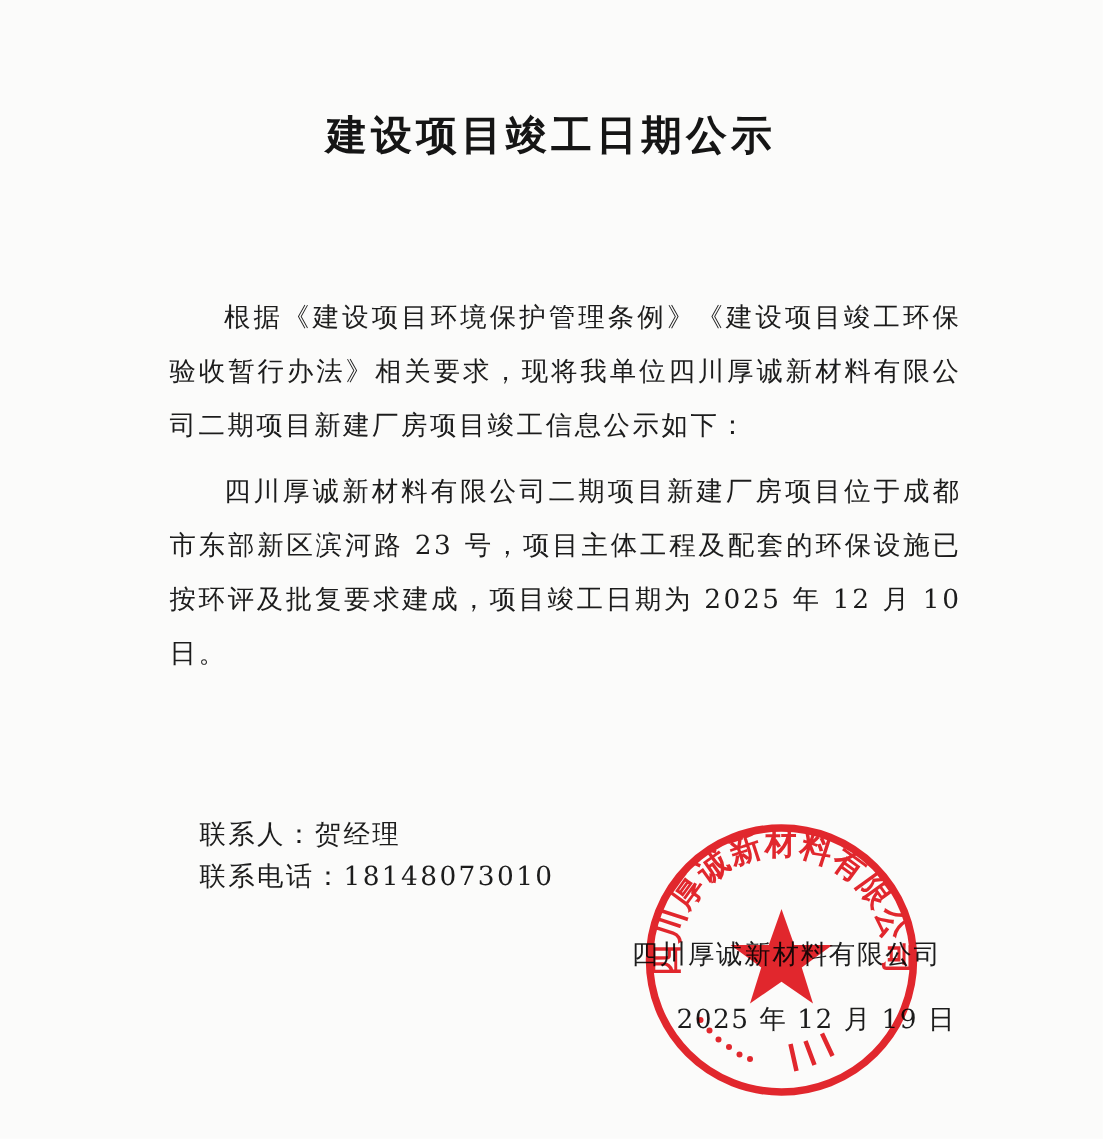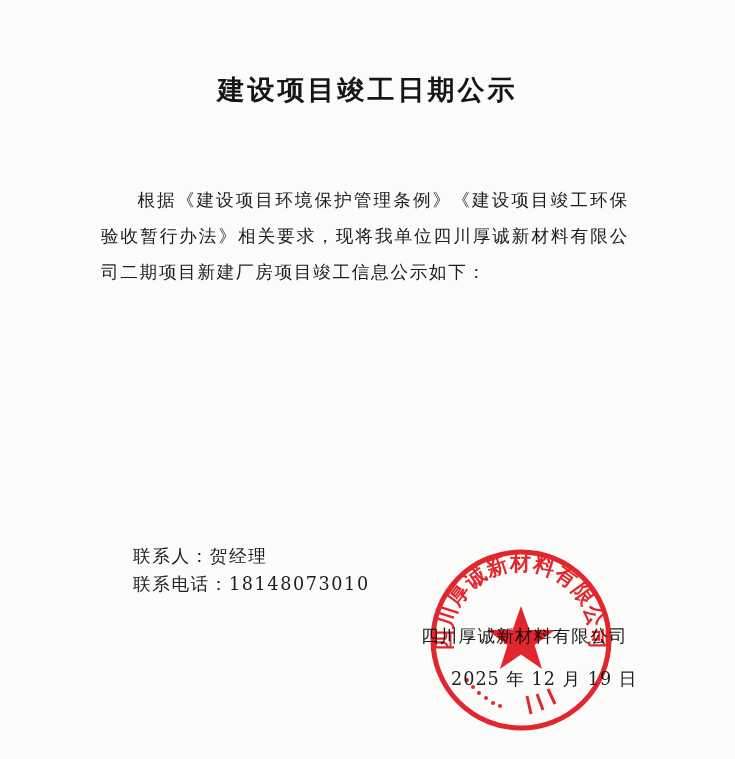--- a/index.html
+++ b/index.html
@@ -34,21 +34,21 @@
   }
   .body-text {
     position: absolute;
     left: 101px;
     width: 528px;
     font-size: 17.6px;
     line-height: 36px;
     letter-spacing: 1.7px;
     text-align: justify;
     text-align-last: left;
-    margin: 0;
+    margin: 12px;
   }
   .para1 { top: 166px; }
   .para2 { top: 282px; }
   .indent { display: inline-block; width: 36px; }
   .contact {
     position: absolute;
     left: 133px;
     font-size: 17.6px;
     letter-spacing: 1.6px;
   }
@@ -83,20 +83,21 @@
 </style>
 </head>
 <body>
 
 <div class="page">
 
   <div class="title">建设项目竣工日期公示</div>
 
   <p class="body-text para1"><span class="indent"></span><span>根据《建设项目环境保护管理条例》《建设项目竣工环保验收暂行办法》相关要求，现将我单位四川厚诚新材料有限公司二期项目新建厂房项目竣工信息公示如下：</span></p>
 
+  <p class="body-text para2"><span class="indent"></span><span>四川厚诚新材料有限公司二期项目新建厂房项目位于成都市东部新区滨河路 23 号，项目主体工程及配套的环保设施已按环评及批复要求建成，项目竣工日期为 2025 年 12 月 10 日。</span></p>
 
   <div class="contact contact-person"><span>联系人：</span><span>贺经理</span></div>
 
   <div class="contact contact-phone"><span>联系电话：</span><span>18148073010</span></div>
 
   <div class="signature">四川厚诚新材料有限公司</div>
   <div class="sign-date">2025 年 12 月 19 日</div>
 
   <svg class="seal" viewBox="0 0 188 188" xmlns="http://www.w3.org/2000/svg">
     <defs>

